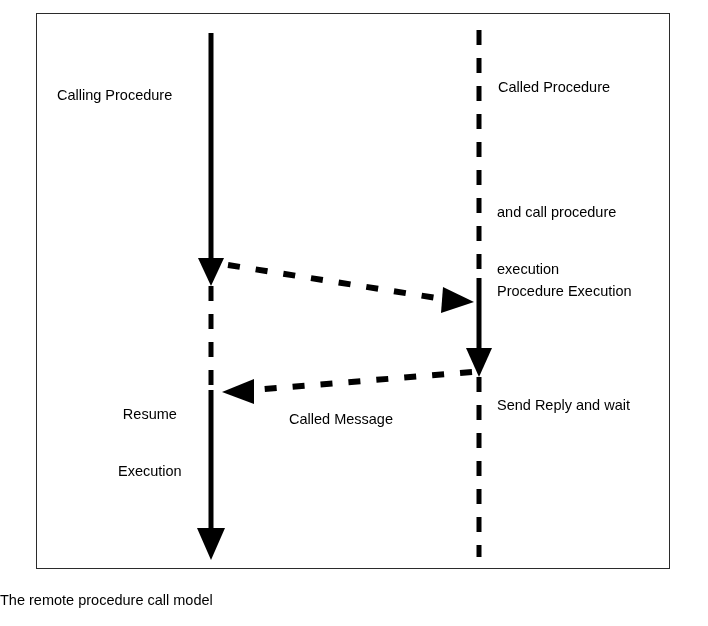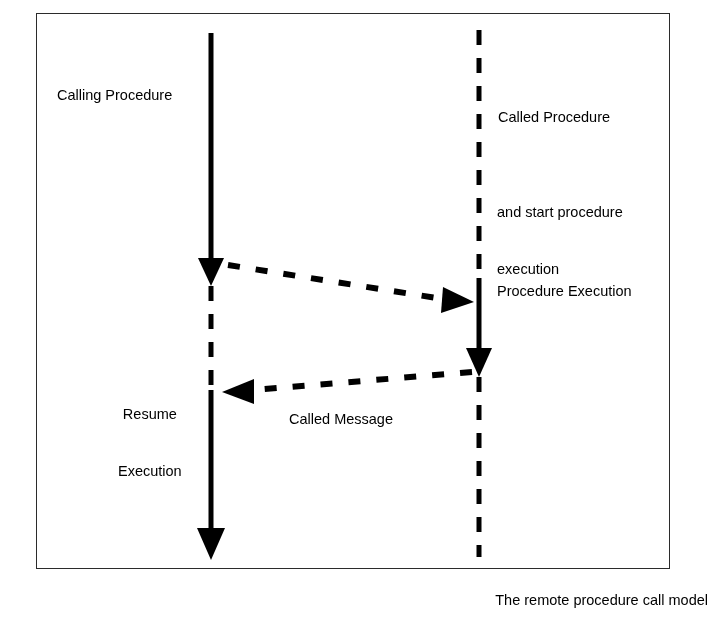--- a/index.html
+++ b/index.html
@@ -41,33 +41,33 @@
     pointer-events: none;
   }
   .lbl {
     position: absolute;
     font-size: 14.5px;
     line-height: 19px;
     color: #000000;
     white-space: pre;
   }
   .lbl-calling   { left: 57px;  top: 86px; }
-  .lbl-called    { left: 498px; top: 78px; margin-top: 30px; }
+  .lbl-called    { left: 498px; top: 78px; }
   .lbl-received  { left: 497px; top: 165px; }
   .lbl-request   { left: 280px; top: 218px; }
   .lbl-procexec  { left: 497px; top: 282px; }
   .lbl-sendreply { left: 497px; top: 358px; }
   .lbl-resume    { left: 118px; top: 367px; text-align: center; }
   .lbl-reply     { left: 289px; top: 410px; }
   .caption {
     position: absolute;
     left: 0;
     top: 592px;
     width: 708px;
-    text-align: right;
+    text-align: left;
     font-size: 14.5px;
     color: #000000;
   }
 </style>
 </head>
 <body>
 
 <div id="figure-root">
 
   <div class="frame"></div>
@@ -98,28 +98,29 @@
     <line x1="472" y1="372" x2="253" y2="390" stroke="#000000" stroke-width="6" stroke-dasharray="12,16" stroke-linecap="butt"></line>
     <polygon points="254,379 254,404 222,392" fill="#000000"></polygon>
 
   </svg>
 
   <div class="lbl lbl-calling">Calling Procedure</div>
 
   <div class="lbl lbl-called">Called Procedure</div>
 
   <div class="lbl lbl-received">
-    <div>and start procedure</div>
+    <div>and call procedure</div>
     <div>execution</div>
   </div>
 
 
   <div class="lbl lbl-procexec">Procedure Execution</div>
 
   <div class="lbl lbl-sendreply">
+    <div>Send Reply and wait</div>
   </div>
 
   <div class="lbl lbl-resume">
     <div>Resume</div>
     <div>Execution</div>
   </div>
 
   <div class="lbl lbl-reply">Called Message</div>
 
   <div class="caption">The remote procedure call model</div>

